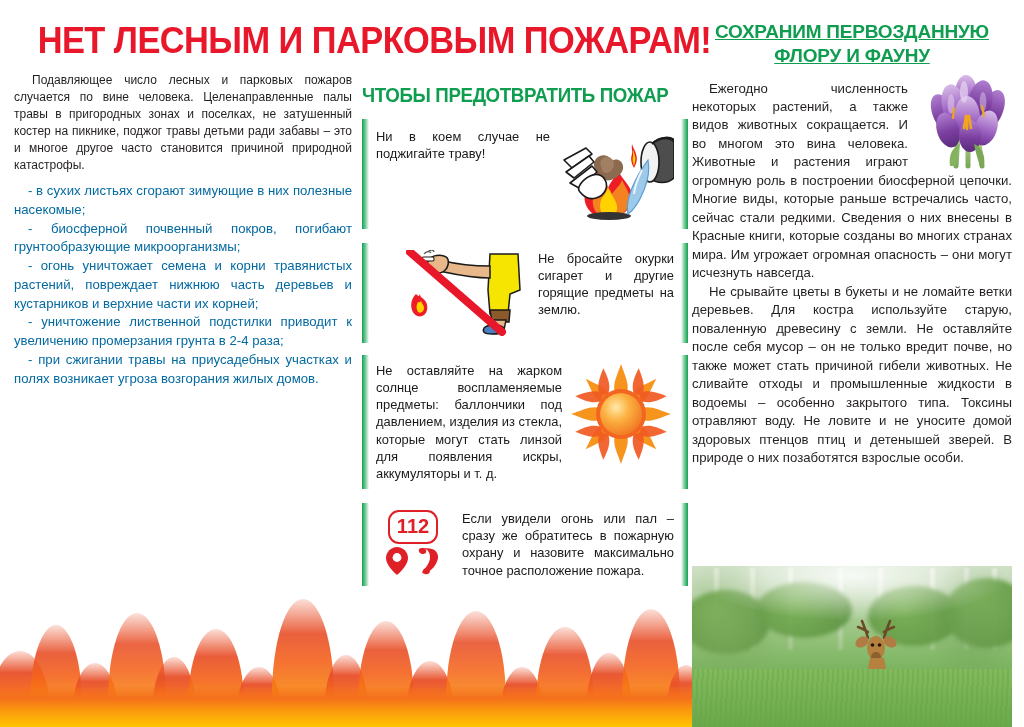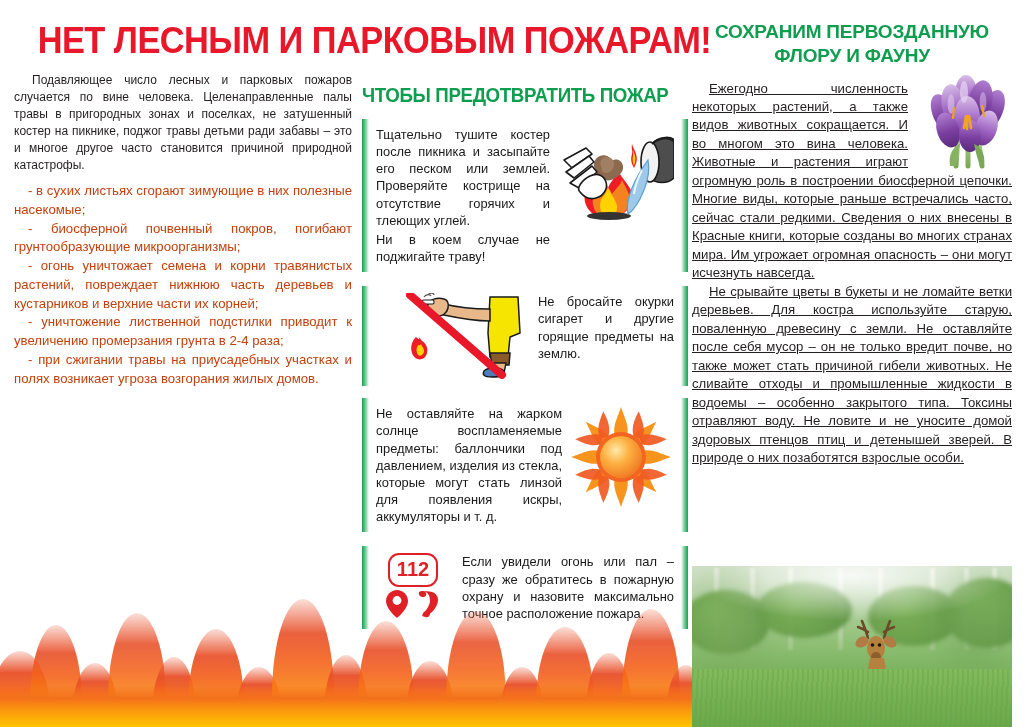--- a/index.html
+++ b/index.html
@@ -31,20 +31,21 @@
     transform-origin: center top;
     white-space:nowrap;
   }
   .right-title {
     color:#0f9d4f;
     font-weight:bold;
     font-size:19px;
     text-align:center;
     line-height:1.25;
     letter-spacing:-0.2px;
+    text-decoration:underline;
   }
   .mid-title {
     color:#0f9d4f;
     font-weight:bold;
     font-size:19.5px;
     text-align:left;
     letter-spacing:-0.4px;
     white-space:nowrap;
     transform:scaleX(0.96);
     transform-origin:left center;
@@ -52,21 +53,21 @@
 
   
   .body-text {
     font-size:12px;
     line-height:1.42;
     color:#231f20;
     text-align:justify;
     text-justify:inter-word;
   }
   .body-text p { margin-bottom:0; text-indent:18px; }
-  .list-text { font-size:13.2px; line-height:1.42; color:#c2410c; text-align:justify; }
+  .list-text { font-size:13.2px; line-height:1.42; color:#0369a1; text-align:justify; }
   .list-text p { text-indent:14px; }
 
   
   .fire-photo {
     position:relative;
     width:338px; height:128px;
     margin-top:8px;
     overflow:hidden;
     background:
       linear-gradient(to bottom, #d9d6d0 0%, #cfccc6 38%, #b9b2a6 55%, #7a6a52 88%, #5c4f3c 100%);
@@ -140,21 +141,21 @@
 
   
   .badge112 { display:flex; flex-direction:column; align-items:center; gap:2px; width:74px; }
   .badge112 .box {
     border:2.4px solid #e02027; border-radius:11px;
     color:#e02027; font-weight:bold; font-size:20px;
     line-height:1; padding:4px 7px 6px; letter-spacing:0px;
   }
   .badge112 .icons { display:flex; gap:9px; align-items:center; margin-top:1px; }
   .right-body { font-size:13.2px; line-height:1.4; color:#231f20; text-align:justify; }
-  .right-body p { text-indent:17px;text-decoration:underline; }
+  .right-body p { text-indent:17px; }
 
   .deer-photo {
     position:absolute; left:692px; top:566px; width:320px; height:161px;
     overflow:hidden;
     background:linear-gradient(to bottom,#cfe0c6 0%, #bcd5ae 18%, #8fbf74 48%, #72ae56 72%, #5f9f46 100%);
   }
   .deer-photo .haze {
     position:absolute; inset:0;
     background:
       radial-gradient(ellipse 70% 40% at 50% 6%, rgba(255,255,255,.85), transparent 70%),
@@ -218,21 +219,20 @@
       <p>- при сжигании травы на приусадебных участках и полях возникает угроза возгорания жилых домов.</p>
     </div>
   </div>
 
   <div class="col-mid" style="top:84px;">
 
     <div class="mid-title">ЧТОБЫ ПРЕДОТВРАТИТЬ ПОЖАР</div>
 
     <div class="tip" style="margin-top:12px;">
       <div class="tip-text">
-        <div>Тщательно тушите костер после пикника и засыпайте его песком или землей. Проверяйте кострище на отсутствие горячих и тлеющих углей.</div>
         <div style="margin-top:2px;">Ни в коем случае не поджигайте траву!</div>
       </div>
       <div class="tip-art">
         <svg width="118" height="96" viewBox="0 0 118 96">
 
           <path d="M44 92 C30 86 26 74 30 64 C33 56 40 52 42 44 C44 52 50 55 52 62 C55 54 60 52 62 44 C66 54 74 58 76 68 C78 80 68 90 56 93 Z" fill="#ee1c25"></path>
           <path d="M46 92 C37 86 35 76 38 68 C41 62 45 59 47 52 C50 60 54 62 56 68 C60 62 64 60 66 54 C70 62 74 68 74 74 C74 84 64 91 54 92 Z" fill="#f58220"></path>
           <path d="M50 92 C44 88 43 80 45 74 C47 70 50 68 52 62 C56 70 60 74 61 80 C62 86 58 91 52 92 Z" fill="#ffd200"></path>
 
           <ellipse cx="53" cy="90" rx="22" ry="4" fill="#333"></ellipse>

